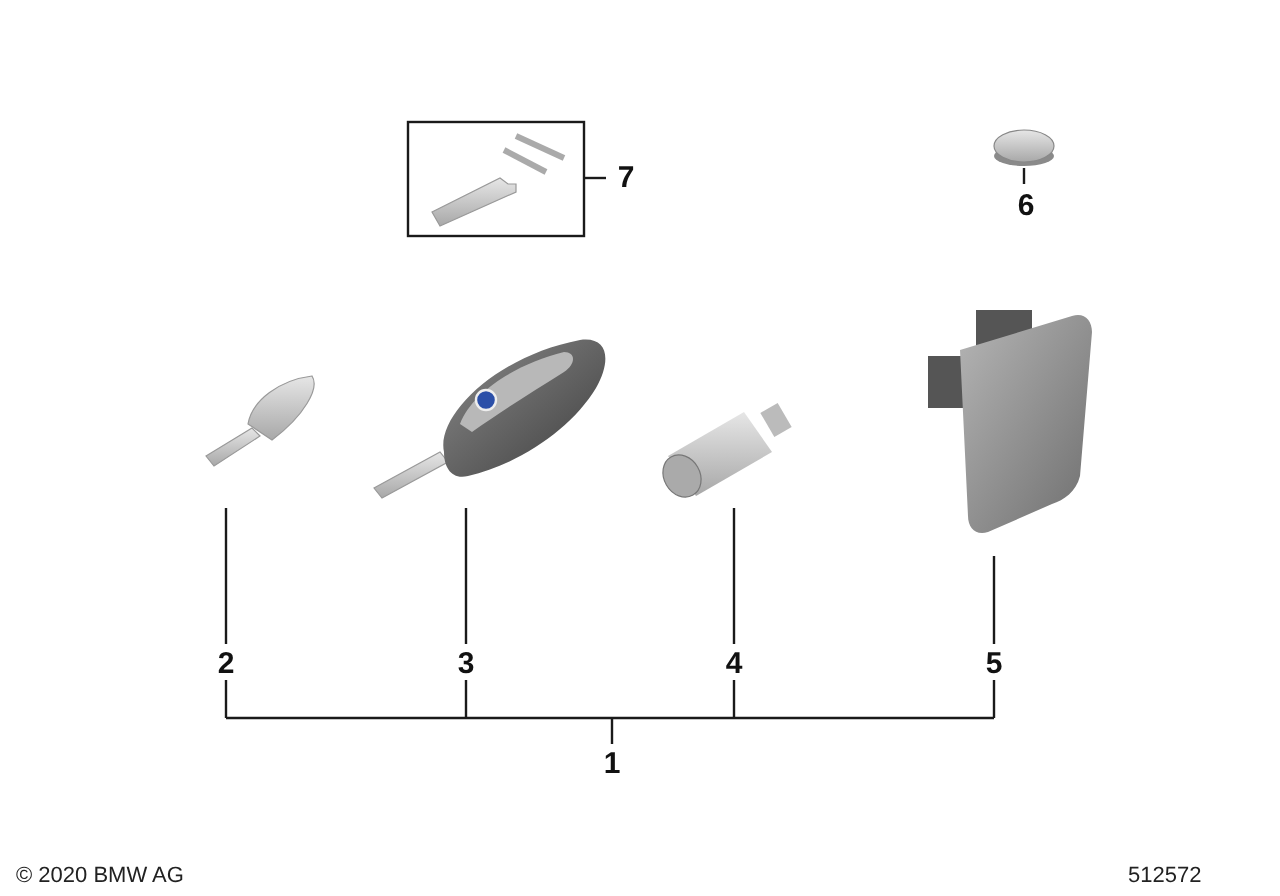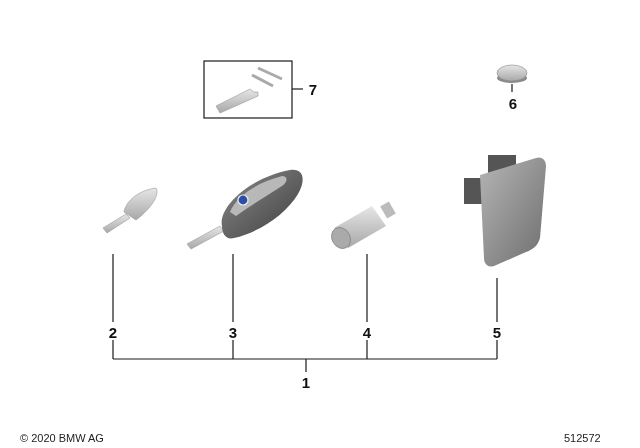--- a/index.html
+++ b/index.html
@@ -80,14 +80,14 @@
 </svg>
 
 <div class="lbl" style="left:313px;top:89px">7</div>
 <div class="lbl" style="left:513px;top:103px">6</div>
 <div class="lbl" style="left:113px;top:332px">2</div>
 <div class="lbl" style="left:233px;top:332px">3</div>
 <div class="lbl" style="left:367px;top:332px">4</div>
 <div class="lbl" style="left:497px;top:332px">5</div>
 <div class="lbl" style="left:306px;top:382px">1</div>
 
-<div class="foot" style="left:20px;top:432px">© 2020 BMW AG</div>
+<div class="foot" style="left:8px;top:432px">© 2020 BMW AG</div>
 <div class="foot" style="left:564px;top:432px">512572</div>
 
 </body></html>

